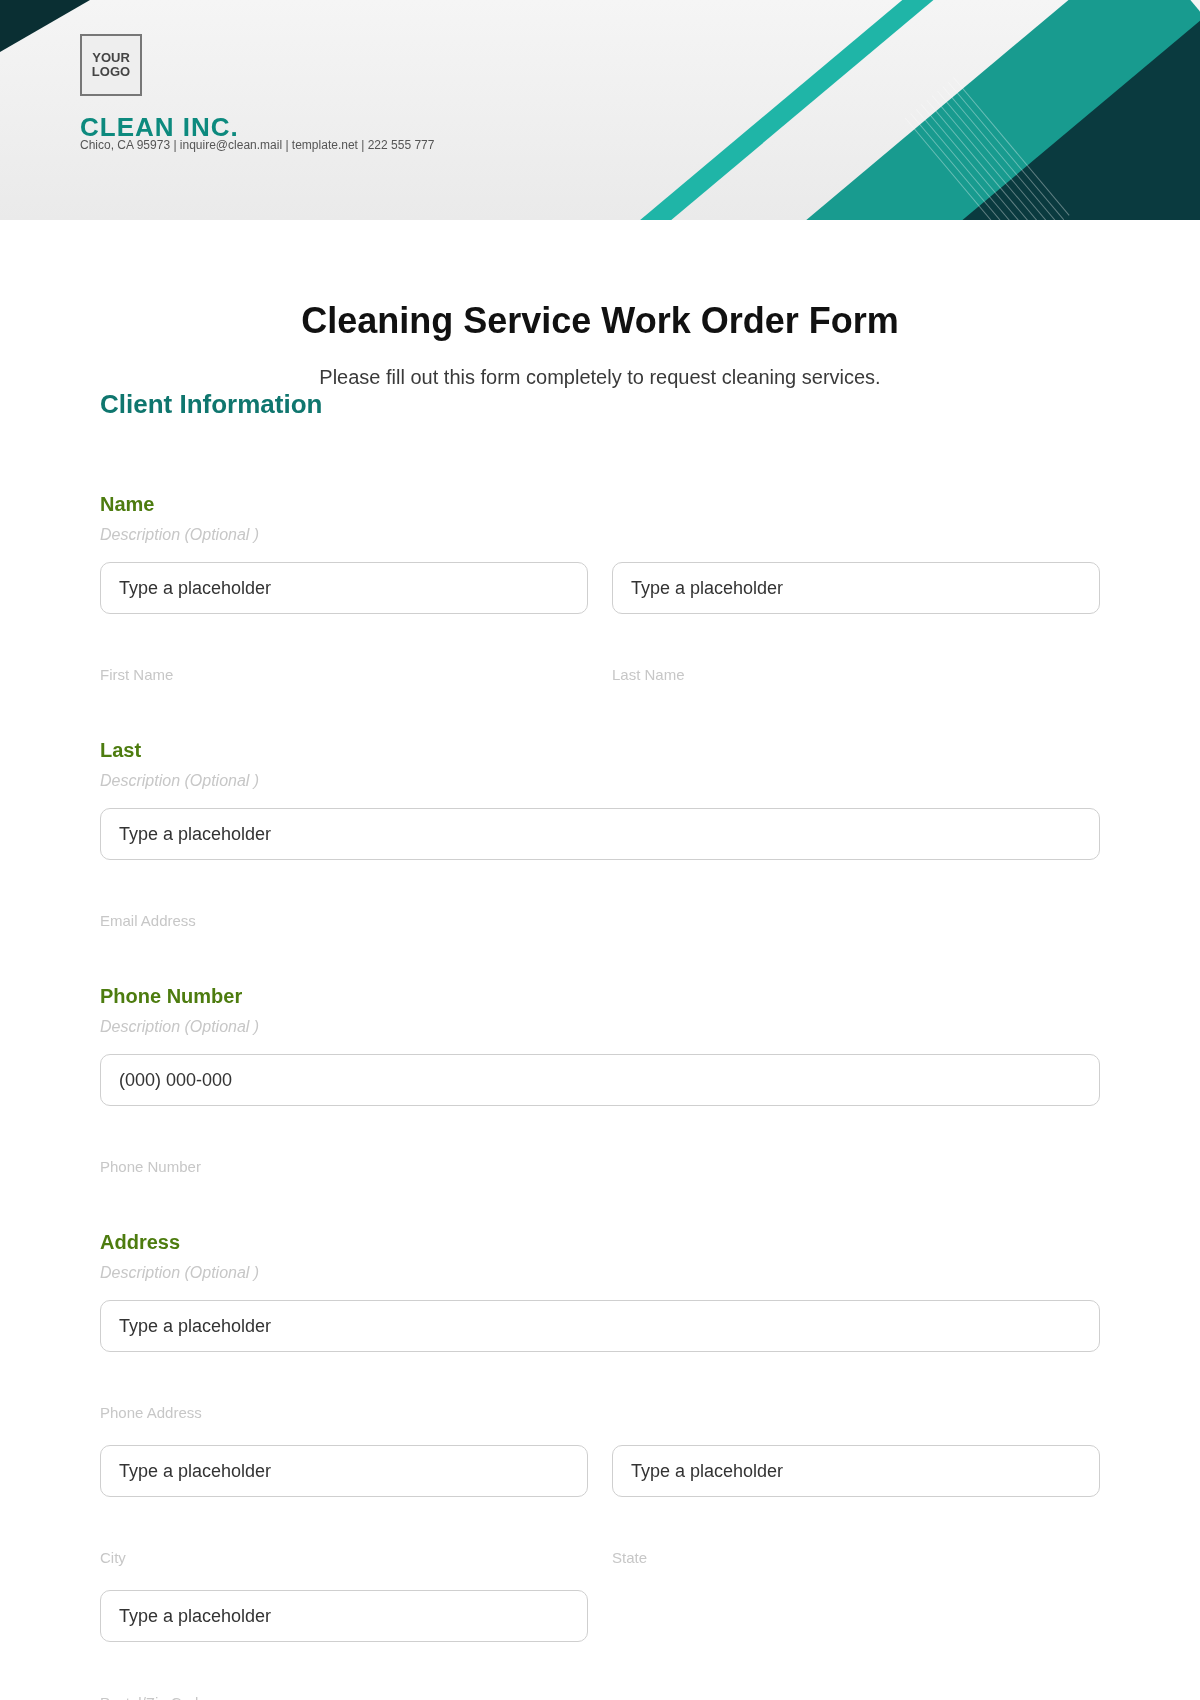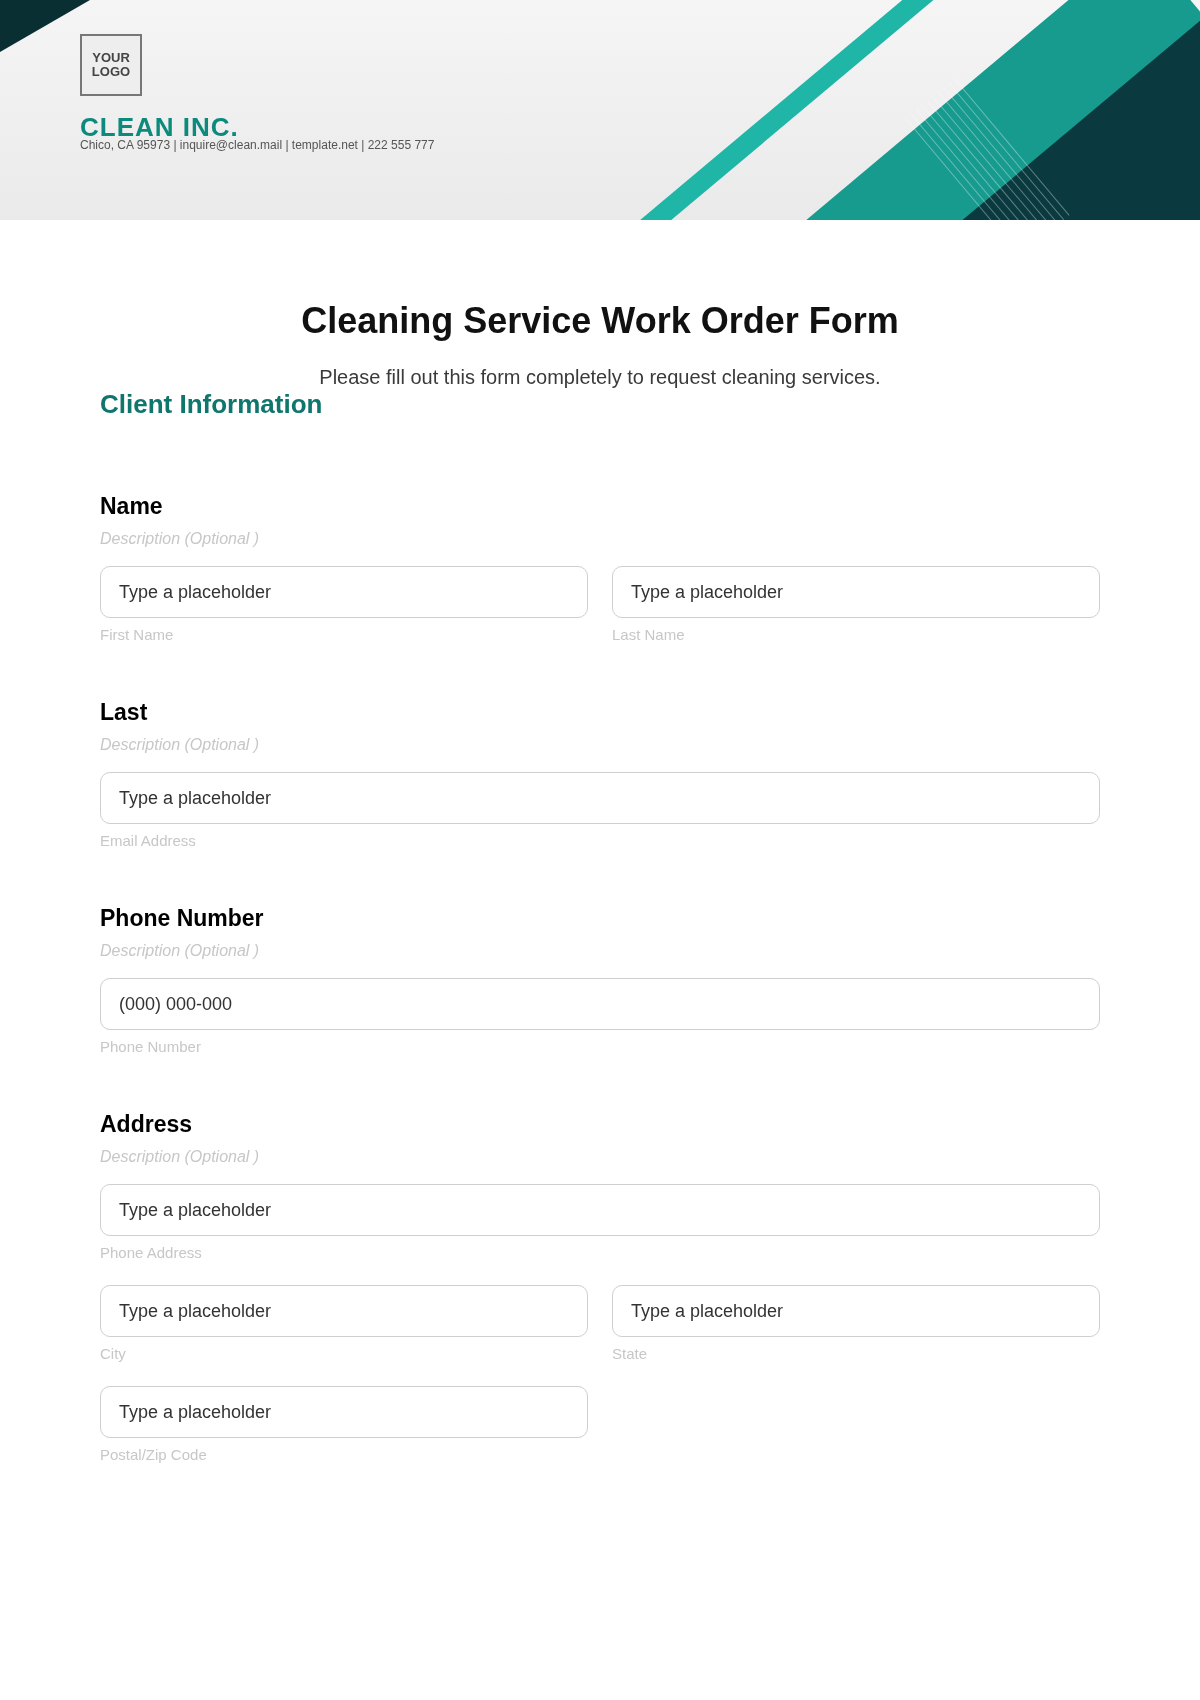--- a/index.html
+++ b/index.html
@@ -123,41 +123,42 @@
   .section-heading {
     font-size: 26px;
     font-weight: 700;
     color: #0f766e;
     margin-bottom: 73px;
   }
   .field-group {
     margin-bottom: 56px;
   }
   .field-label {
-    font-size: 23px;
+    font-size: 20px;
     font-weight: 700;
-    color: #000000;
+    color: #4d7c0f;
     margin-bottom: 10px;
   }
   .field-desc {
     font-size: 16px;
     font-style: italic;
     color: #c7c7c7;
     margin-bottom: 18px;
   }
   .row {
     display: flex;
     gap: 24px;
     margin-bottom: 8px;
   }
   .row.single { gap: 0; }
   .col {
     flex: 1;
     display: flex;
     flex-direction: column;
+    gap: 44px;
   }
   .input {
     width: 100%;
     height: 52px;
     border: 1px solid #cfcfcf;
     border-radius: 10px;
     padding: 0 18px;
     font-size: 18px;
     color: #333;
     background: #fff;

